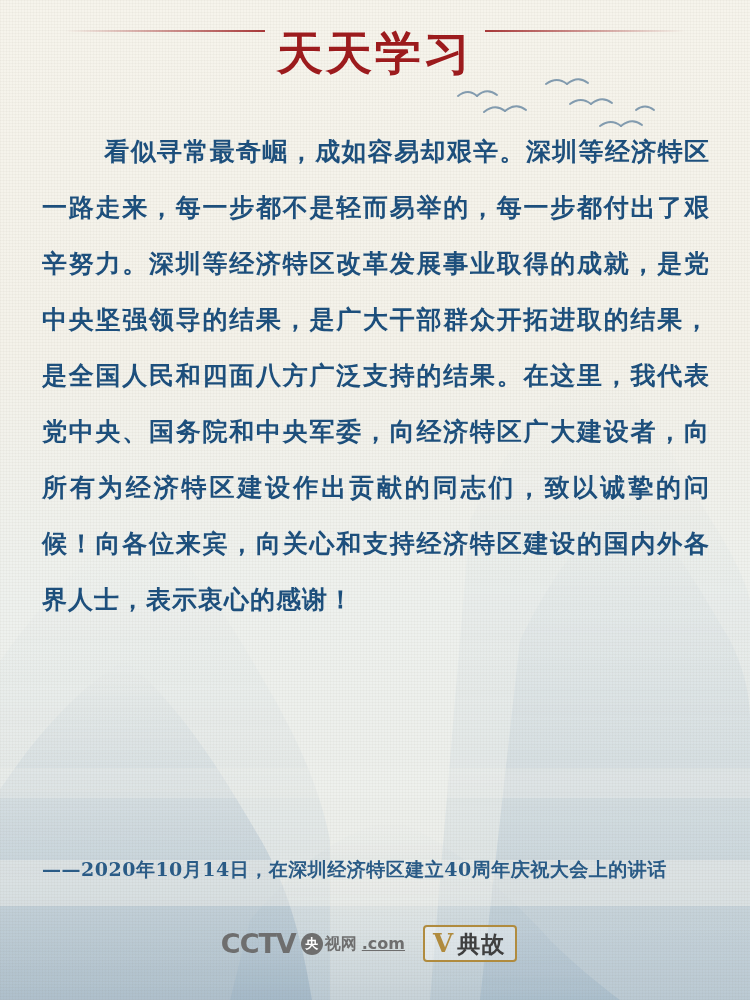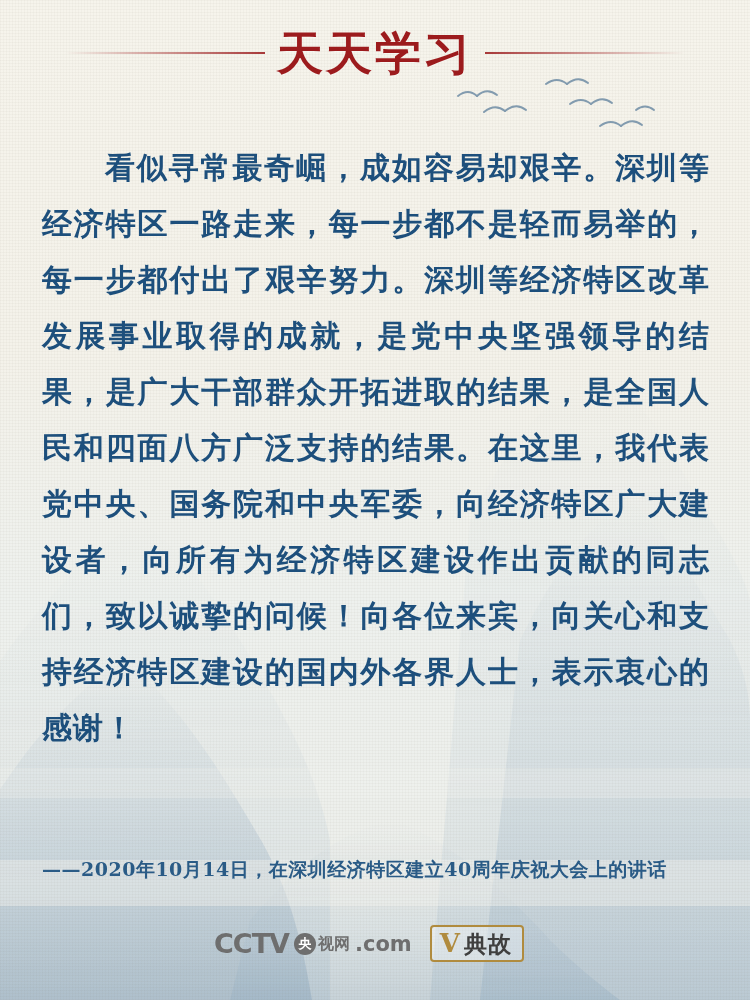--- a/index.html
+++ b/index.html
@@ -48,21 +48,20 @@
     position: relative;
     height: 118px;
   }
 
   .title-wrap {
     position: absolute;
     top: 30px;
     left: 0;
     right: 0;
     display: flex;
-    align-items: center;
     justify-content: center;
     gap: 12px;
   }
   .rule {
     height: 2px;
     width: 200px;
     background: linear-gradient(to right, rgba(154,24,26,0), rgba(154,24,26,0.85));
   }
   .rule.right {
     background: linear-gradient(to left, rgba(154,24,26,0), rgba(154,24,26,0.85));
@@ -82,25 +81,25 @@
     position: absolute;
     top: 74px;
     right: 70px;
     width: 230px;
     height: 70px;
     pointer-events: none;
   }
 
   .body-text {
     position: absolute;
-    top: 140px;
+    top: 124px;
     left: 42px;
     width: 668px;
     font-family: "DejaVu Serif", "Liberation Serif", serif;
-    font-size: 30px;
+    font-size: 25px;
     line-height: 56px;
     color: #1d4f7c;
     letter-spacing: 1px;
     text-align: justify;
     font-weight: 600;
   }
   .body-text .indent {
     display: inline-block;
     width: 62px;
   }
@@ -161,23 +160,24 @@
   }
   .cctv-sub {
     font-family: "DejaVu Sans", "Liberation Sans", sans-serif;
     font-size: 16px;
     color: #6e6e6e;
     font-weight: 700;
     line-height: 1.1;
   }
   .cctv-com {
     font-family: "DejaVu Sans", "Liberation Sans", sans-serif;
-    font-size: 21px;
+    font-size: 16px;
     color: #6e6e6e;
     font-weight: 700;
+    text-decoration: underline;
   }
 
   .column-badge {
     display: flex;
     align-items: center;
     gap: 4px;
     border: 2px solid #b08b3e;
     border-radius: 4px;
     padding: 3px 10px 4px 8px;
     background: rgba(255,255,255,0.35);

